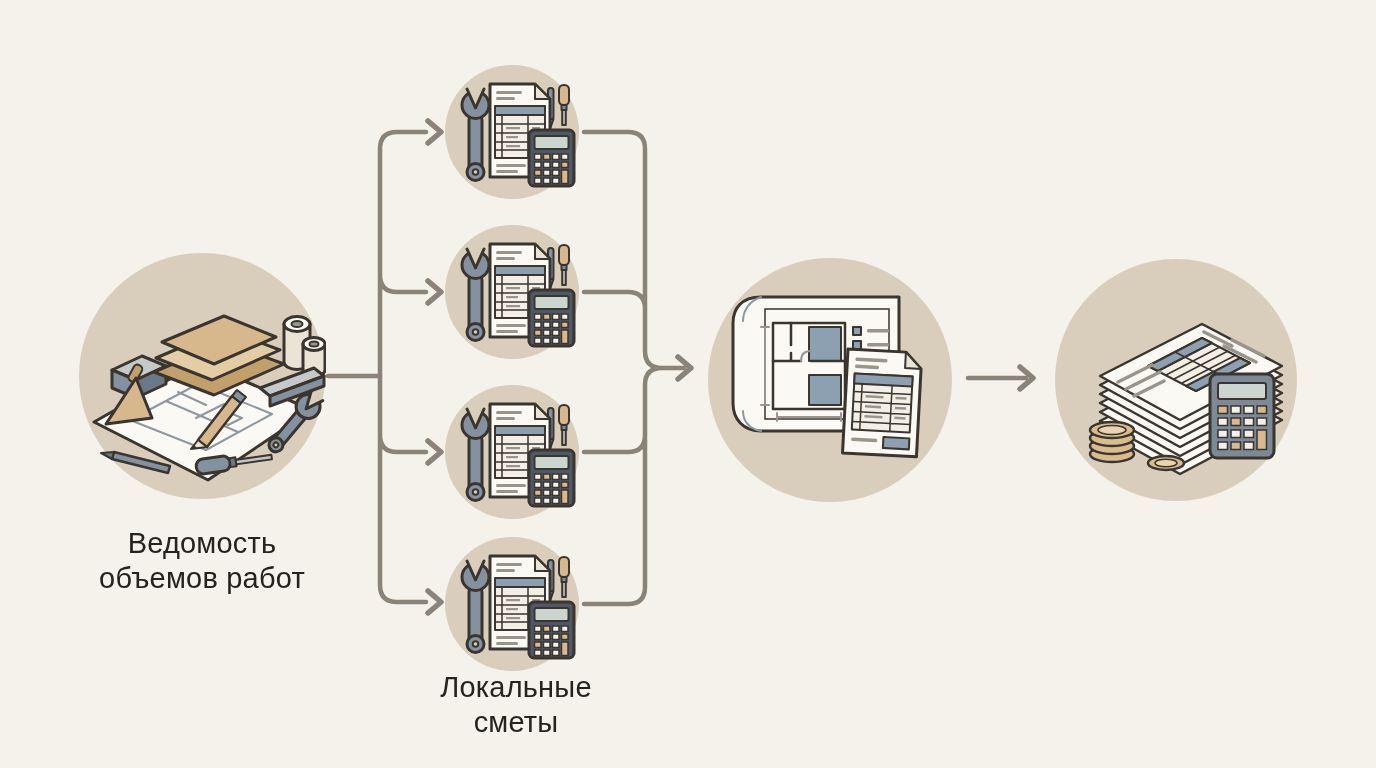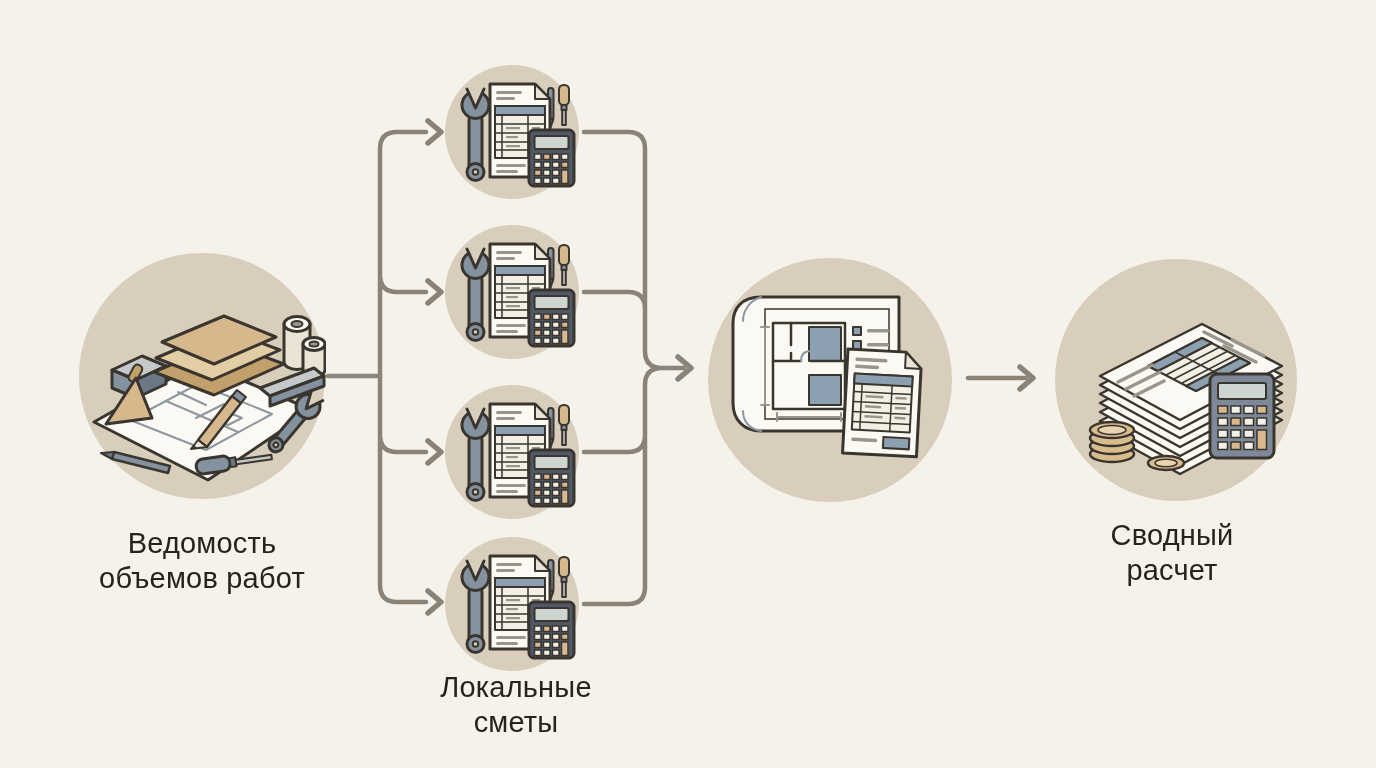--- a/index.html
+++ b/index.html
@@ -286,16 +286,14 @@
         <rect x="177" y="184" width="9.5" height="7.5" class="f-btnt"></rect>
         <rect x="190" y="184" width="9.5" height="7.5" class="f-btnw"></rect>
       </g>
     </svg>
   </div>
 
   <div class="label" style="left:356px;top:670px">Локальные
 сметы</div>
   <div class="label" style="left:42px;top:526px">Ведомость
 объемов работ</div>
-  <div class="label" style="left:1012px;top:518px">Сводный
-расчет</div>
 
 </div>
 
 </body></html>

